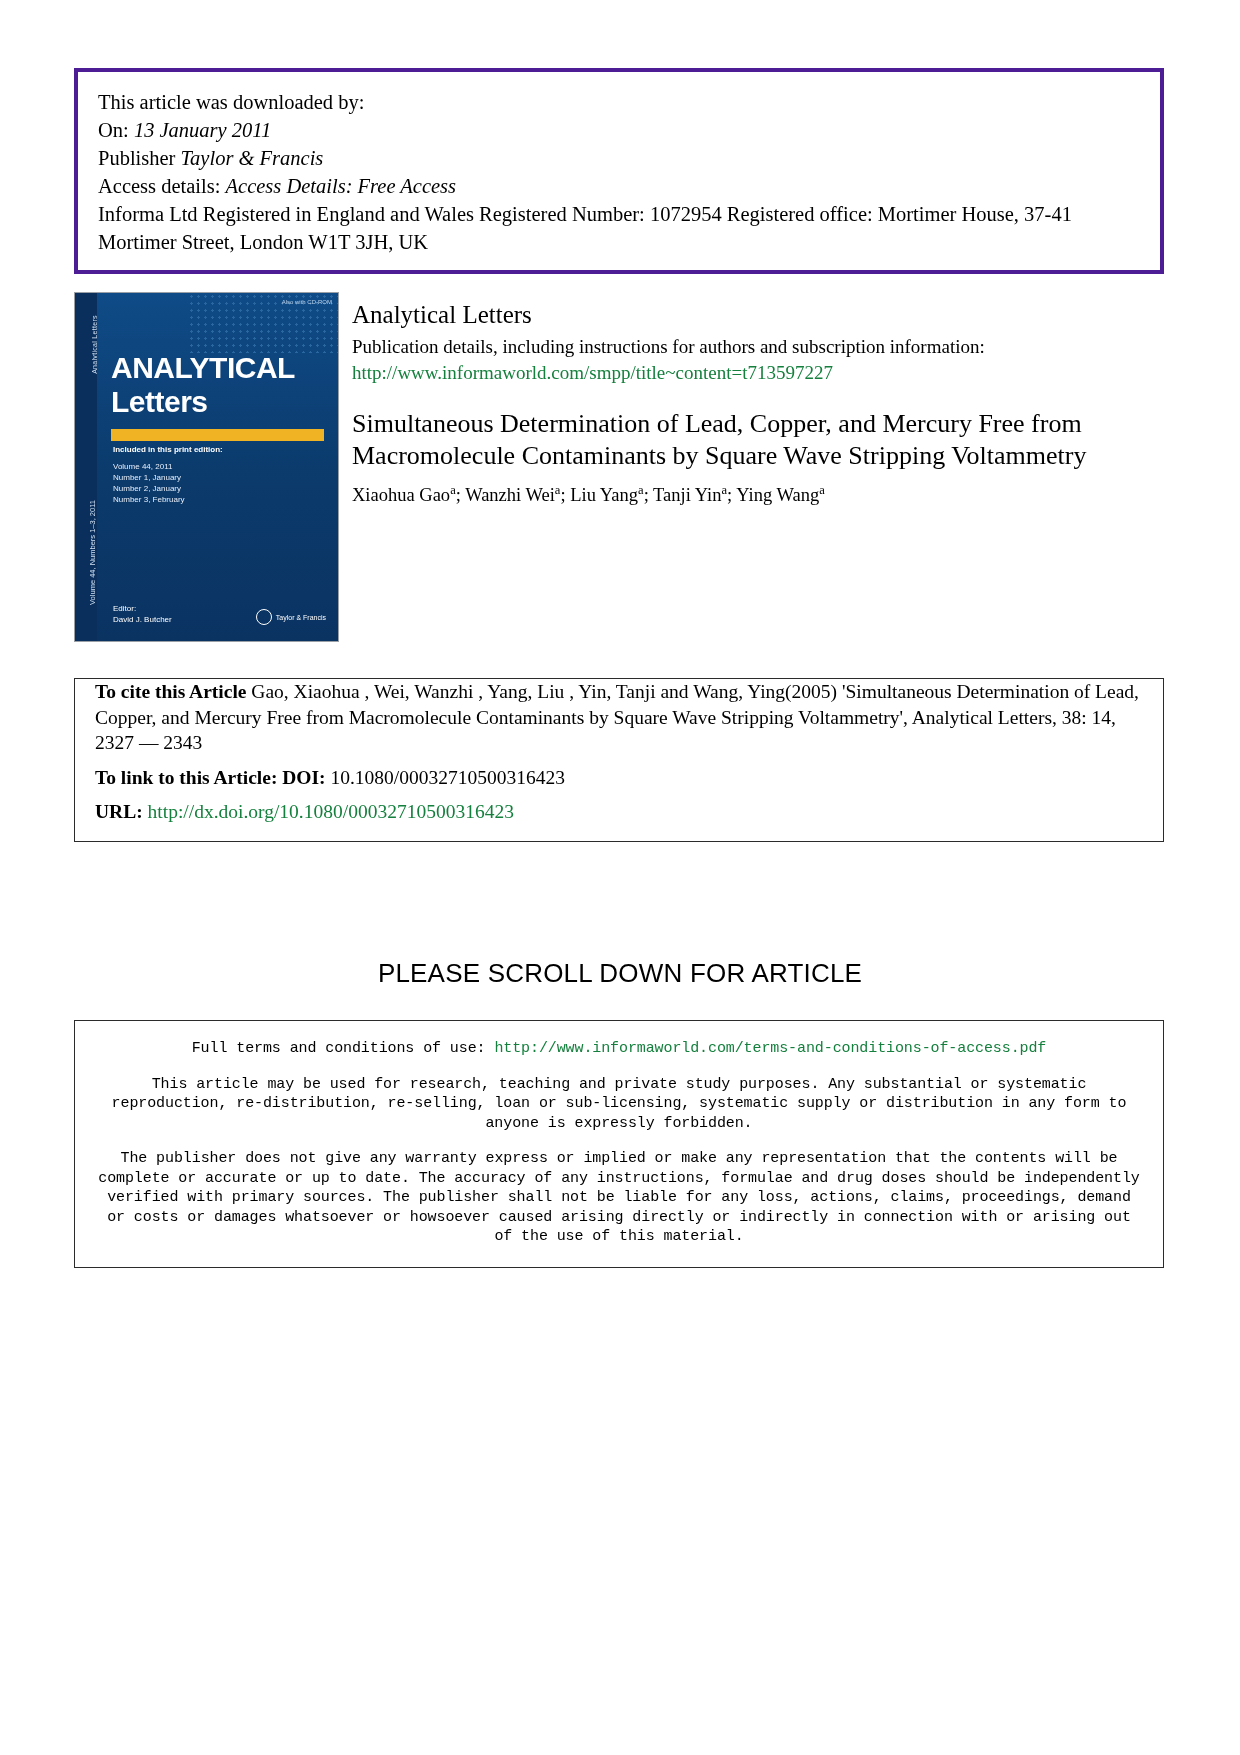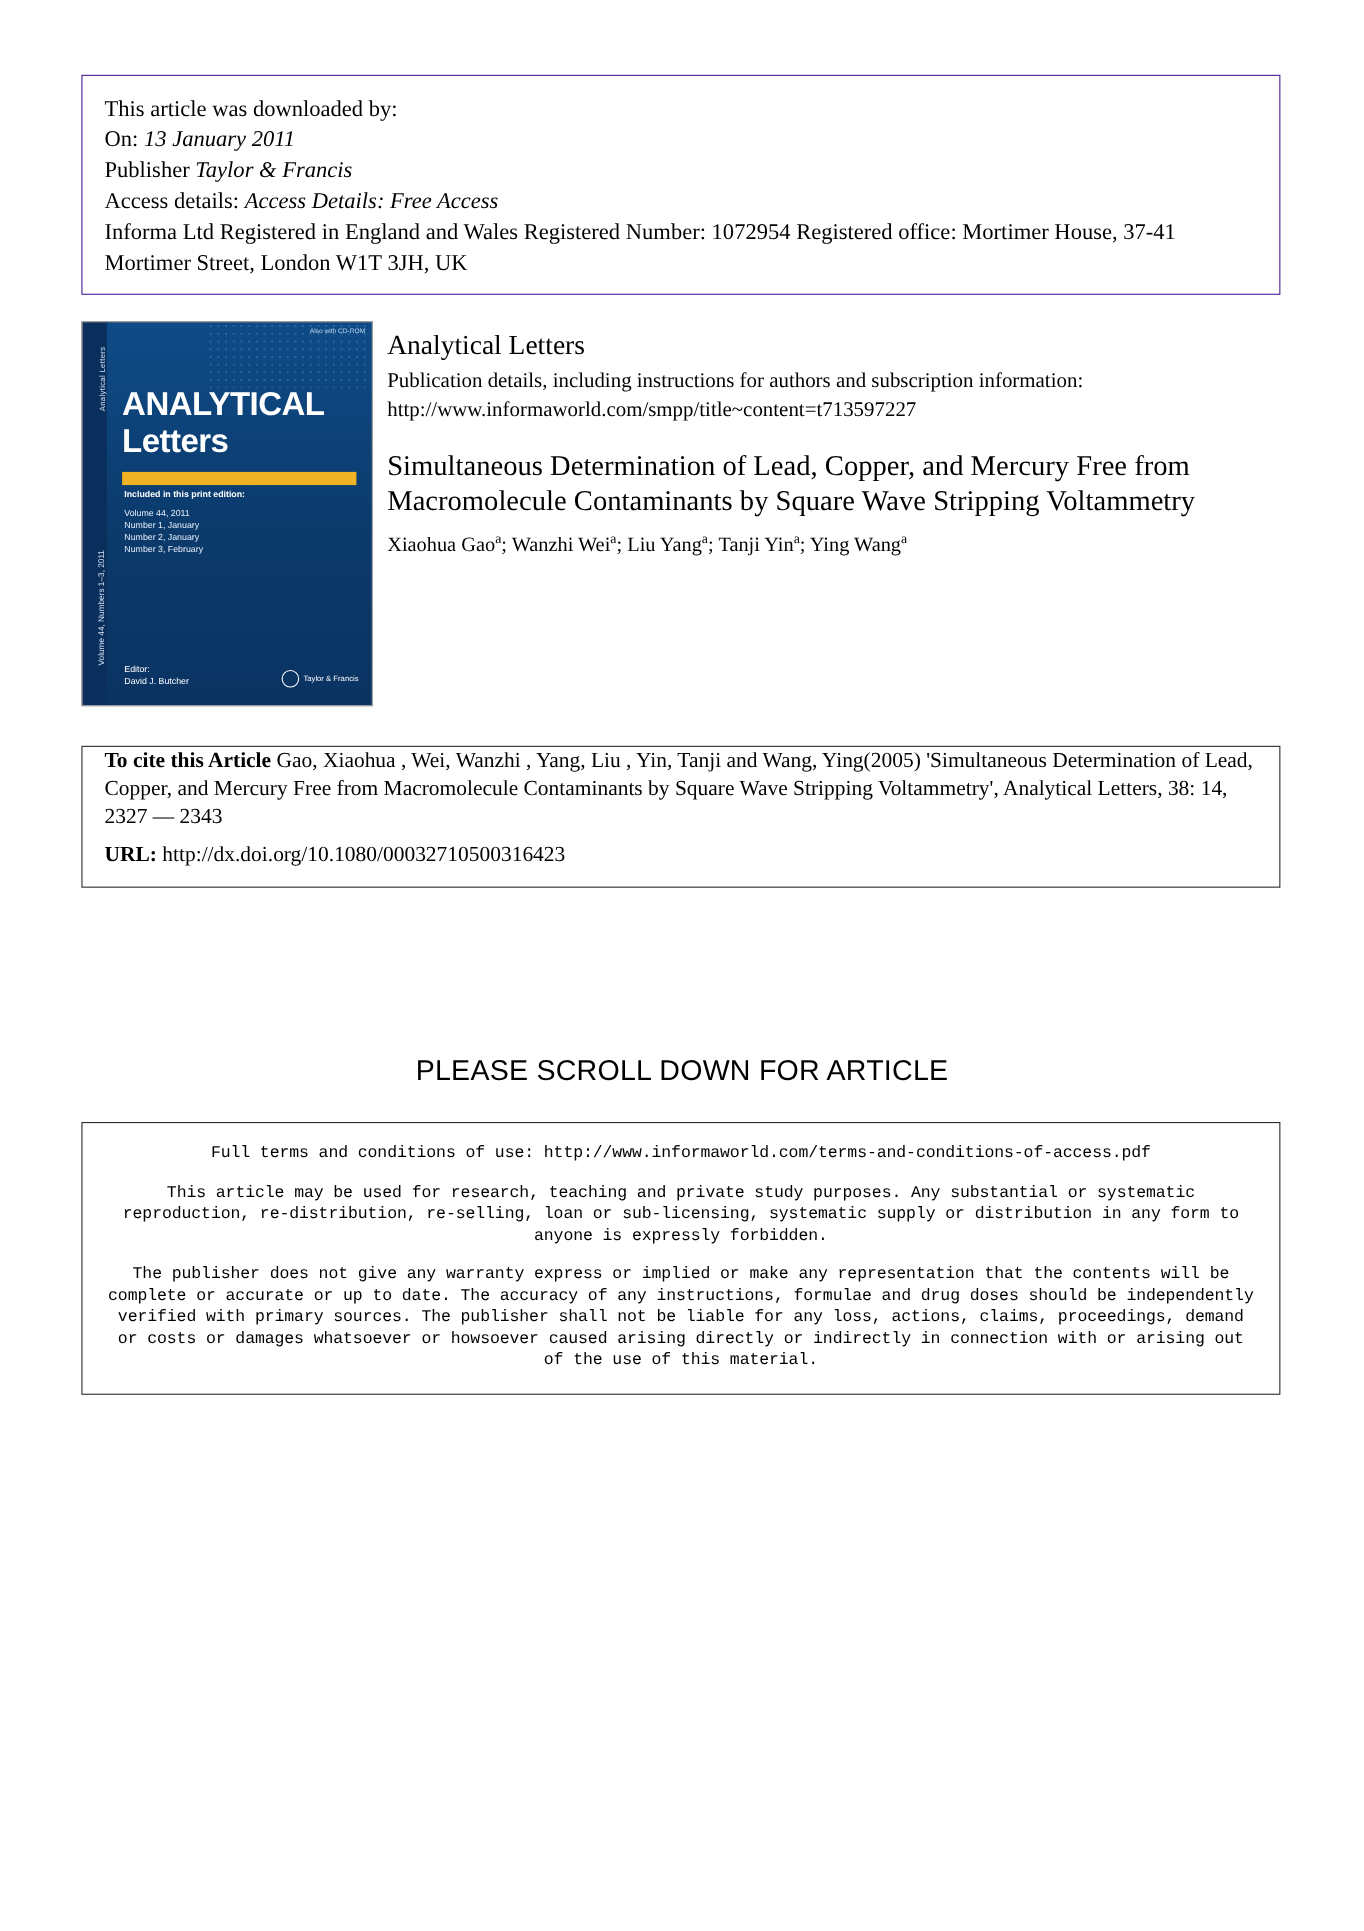--- a/index.html
+++ b/index.html
@@ -21,21 +21,21 @@
     height: 1755px;
     background: #fff;
   }
 
   
   .download-box {
     position: absolute;
     left: 74px;
     top: 68px;
     width: 1090px;
-    border: 1px solid #4c1d95;
+    border: 4px solid #4c1d95;
     box-sizing: border-box;
     padding: 16px 20px 14px 20px;
   }
   .download-box .line {
     font-size: 20.5px;
     line-height: 28px;
     white-space: normal;
   }
   .ital { font-style: italic; }
 
@@ -171,21 +171,21 @@
   .journal-name {
     font-size: 25px;
     line-height: 30px;
     margin-bottom: 4px;
   }
   .pub-details {
     font-size: 19px;
     line-height: 26px;
   }
   a.link, .link {
-    color: #000000;
+    color: #15803d;
     text-decoration: none;
   }
 
   .article-title {
     position: absolute;
     left: 352px;
     top: 408px;
     width: 812px;
     font-size: 26px;
     line-height: 32px;
@@ -315,20 +315,24 @@
   <div class="authors">
     <span>Xiaohua Gao<sup>a</sup>; Wanzhi Wei<sup>a</sup>; Liu Yang<sup>a</sup>; Tanji Yin<sup>a</sup>; Ying Wang<sup>a</sup></span>
   </div>
 
   <div class="cite-box">
     <p>
       <span class="b">To cite this Article</span>
       <span>Gao, Xiaohua , Wei, Wanzhi , Yang, Liu , Yin, Tanji and Wang, Ying(2005) 'Simultaneous Determination of Lead, Copper, and Mercury Free from Macromolecule Contaminants by Square Wave Stripping Voltammetry', Analytical Letters, 38: 14, 2327 — 2343</span>
     </p>
     <p class="gap">
+      <span class="b">To link to this Article: DOI:</span>
+      <span>10.1080/00032710500316423</span>
+    </p>
+    <p class="gap">
       <span class="b">URL:</span>
       <a class="link" href="#">http://dx.doi.org/10.1080/00032710500316423</a>
     </p>
   </div>
 
   <div class="scroll-note">PLEASE SCROLL DOWN FOR ARTICLE</div>
 
   <div class="terms-box">
     <p>
       <span>Full terms and conditions of use:</span>

